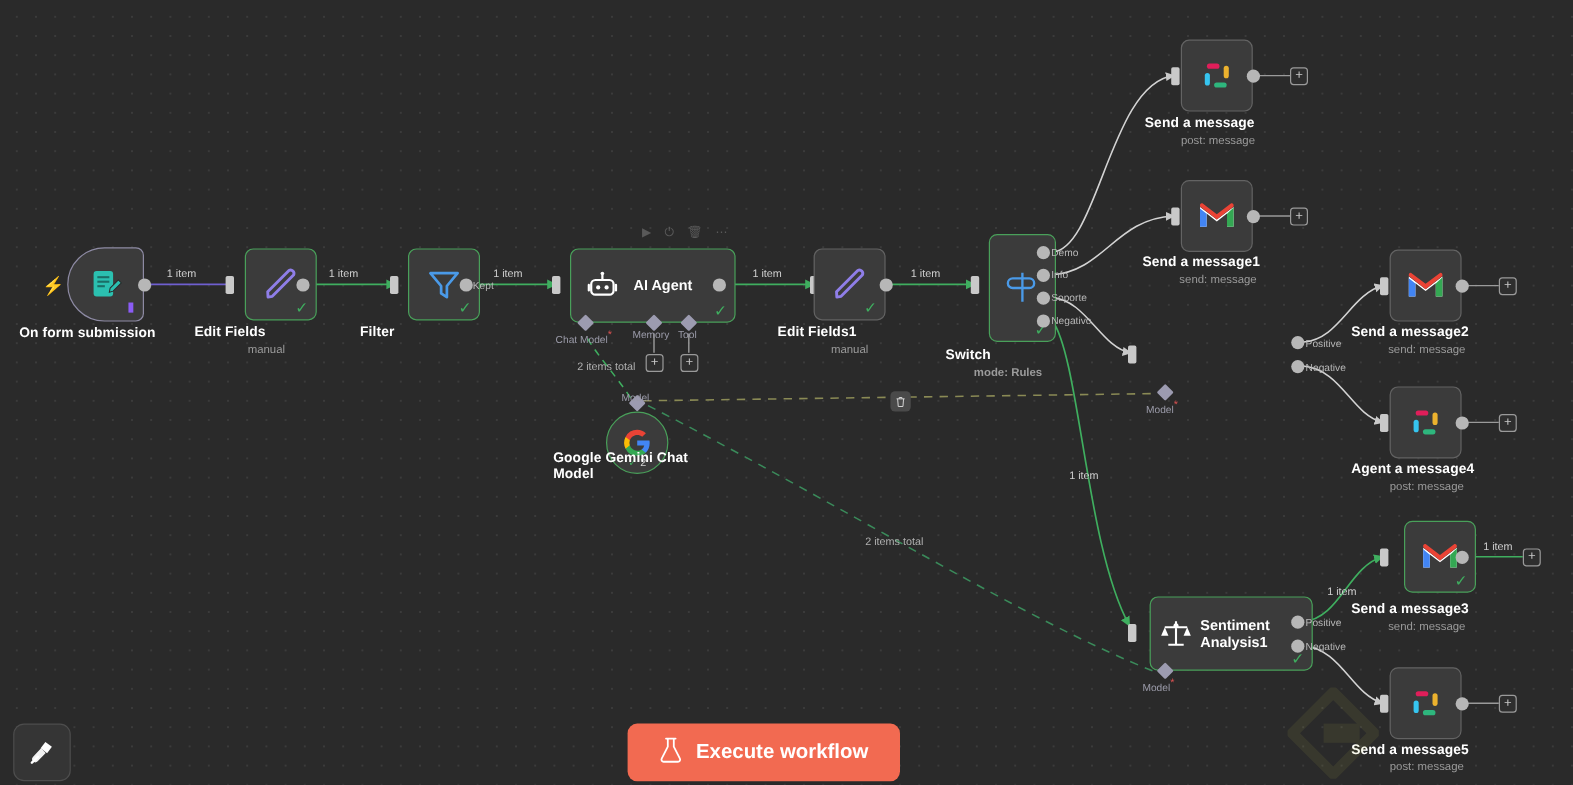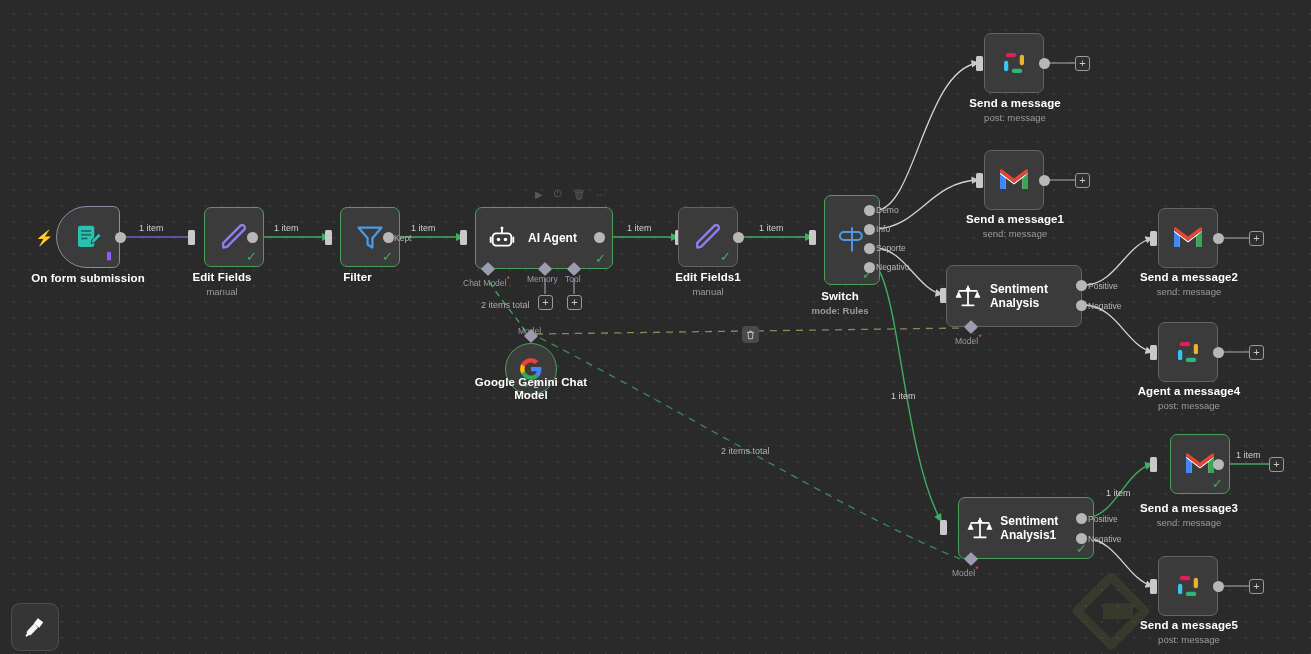--- a/index.html
+++ b/index.html
@@ -32,21 +32,21 @@
     border-radius: 7px;
   }
   .node.ok { border-color: #49a05a; margin-left: 12px; }
   .node.plain { border-color: #636363; }
   .node .check {
     position: absolute; right: 6px; bottom: 3px;
     color: #3fae5f; font-size: 13px; line-height: 1;
   }
   .nlabel {
     position: absolute;
-    text-align: center;
+    text-align: left;
     color: #ffffff;
     font-size: 11.5px;
     font-weight: bold;
     letter-spacing: .1px;
     white-space: pre-line;
     line-height: 12.5px;
   }
   .nsub {
     position: absolute;
     text-align: center;
@@ -305,31 +305,20 @@
 Model</div>
   <div class="edgelbl dim" style="left:721px; top:446px;">2 items total</div>
 
   <div class="trashbtn" style="left:742px; top:326px;">
     <svg width="9" height="10" viewBox="0 0 12 13">
       <path d="M1.5 3 H10.5 M4.5 3 V1.5 H7.5 V3 M2.7 3 L3.4 11.5 H8.6 L9.3 3" fill="none" stroke="#d6d6d6" stroke-width="1.1" stroke-linejoin="round"></path>
     </svg>
   </div>
 
   <div class="inport" style="left:940px; top:288px;"></div>
-  <div class="node plain wide" style="left:946px; top:265px; width:136px; height:62px;">
-    <span class="ic">
-      <svg width="28" height="28" viewBox="0 0 24 24">
-        <path d="M12 3.2 V20 M6.5 20 H17.5 M4 7.5 H20 M12 5.4 a1.1 1.1 0 1 0 .01 0" stroke="#fff" stroke-width="1.5" fill="none"></path>
-        <path d="M4 7.5 L1.4 13.5 H6.6 Z" fill="#fff"></path>
-        <path d="M20 7.5 L17.4 13.5 H22.6 Z" fill="#fff"></path>
-      </svg>
-    </span>
-    <span class="tx">Sentiment
-Analysis</span>
-  </div>
   <div class="dot" style="left:1076px; top:280px;"></div>
   <div class="dot" style="left:1076px; top:300px;"></div>
   <div class="portlbl" style="left:1088px; top:281px;">Positive</div>
   <div class="portlbl" style="left:1088px; top:301px;">Negative</div>
   <div class="diamond" style="left:966px; top:322px;"></div>
   <div class="reqlbl" style="left:955px; top:332px;"><span>Model</span><sup>*</sup></div>
 
   <div class="inport" style="left:940px; top:520px;"></div>
   <div class="node ok wide" style="left:946px; top:497px; width:136px; height:62px;">
     <span class="ic">
@@ -438,20 +427,29 @@
   <div class="nlabel" style="left:1126px; top:619px; width:126px;">Send a message5</div>
   <div class="nsub" style="left:1126px; top:634px; width:126px;">post: message</div>
 
   <div class="wm" style="left:1073px; top:573px;">
     <svg width="76" height="76" viewBox="0 0 76 76">
       <path d="M38 4 L72 38 L38 72 L4 38 Z" fill="none" stroke="#cfcf52" stroke-width="9"></path>
       <rect x="30" y="30" width="30" height="16" fill="#cfcf52"></rect>
     </svg>
   </div>
 
+  <button class="execbtn" style="left:523px; top:603px;">
+    <span>
+      <svg width="20" height="22" viewBox="0 0 20 22">
+        <path d="M7.5 1.5 V8.2 L2.4 18.2 A1.8 1.8 0 0 0 4 20.8 H16 A1.8 1.8 0 0 0 17.6 18.2 L12.5 8.2 V1.5" fill="none" stroke="#fff" stroke-width="1.5" stroke-linejoin="round"></path>
+        <path d="M6 1.5 H14" stroke="#fff" stroke-width="1.5" stroke-linecap="round"></path>
+      </svg>
+    </span>
+    <span>Execute workflow</span>
+  </button>
 
   <div class="tidybtn" style="left:11px; top:603px;">
     <svg width="24" height="24" viewBox="0 0 24 24">
       <path d="M15.5 3.2 L20.3 8 L15.6 12.7 L10.8 7.9 Z" fill="#ffffff" transform="rotate(-8 15.5 8)"></path>
       <path d="M11.2 8.6 L15.1 12.5 L8.4 19.4 A2.6 2.6 0 0 1 4.6 15.6 Z" fill="#f2f2f2"></path>
       <path d="M3.6 20.6 L8.5 15.7" stroke="#ffffff" stroke-width="2" stroke-linecap="round"></path>
     </svg>
   </div>
 
 </div>

